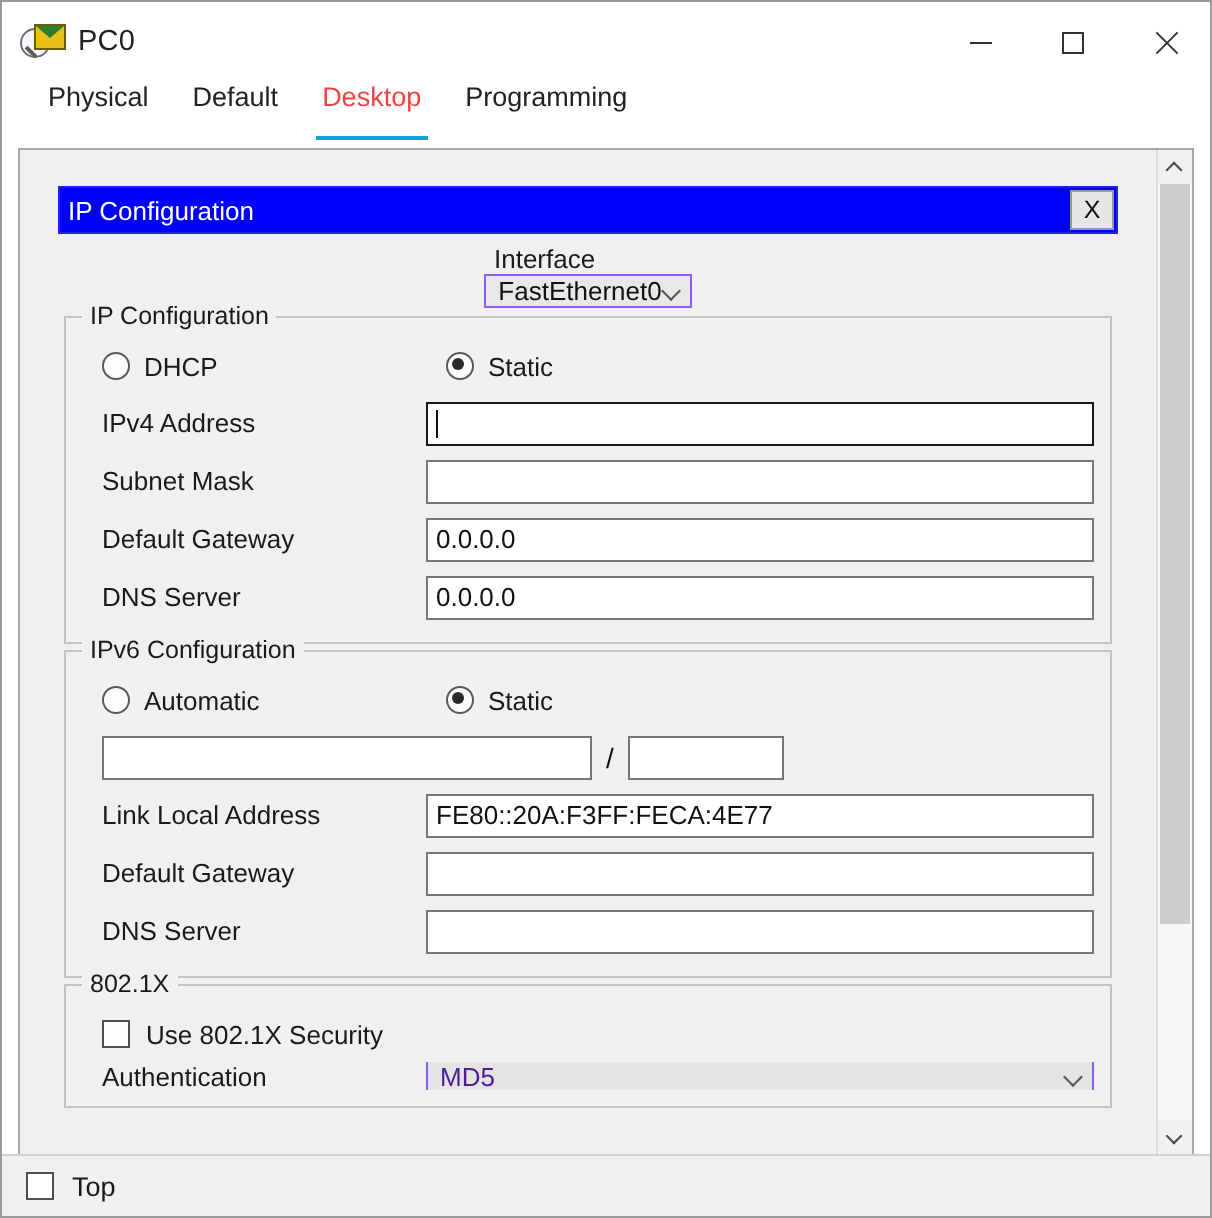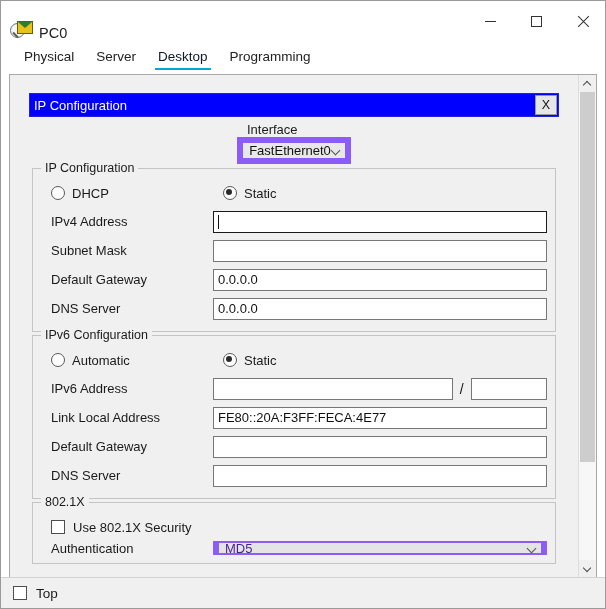--- a/index.html
+++ b/index.html
@@ -27,21 +27,21 @@
     display: flex;
     flex-direction: column;
   }
 
   
   .titlebar {
     height: 40px;
     min-height: 40px;
     background: #ffffff;
     display: flex;
-    align-items: flex-end;
+    align-items: center;
     position: relative;
   }
   .title-icon {
     width: 22px;
     height: 22px;
     margin-left: 9px;
     margin-right: 7px;
     position: relative;
     flex: 0 0 auto;
   }
@@ -120,41 +120,40 @@
   }
   .win-btn .close-glyph:before { transform: rotate(45deg); }
   .win-btn .close-glyph:after  { transform: rotate(-45deg); }
 
   
   .tabbar {
     height: 30px;
     min-height: 30px;
     background: #ffffff;
     display: flex;
-    align-items: flex-end;
     padding-left: 12px;
     position: relative;
   }
   .tabbar:after {
     content: "";
     position: absolute;
     left: 0; right: 0; bottom: 0;
     height: 1px;
     background: #ffffff;
   }
   .tab {
     padding: 0 11px 6px 11px;
     font-size: 13.5px;
     color: #222;
     cursor: default;
     position: relative;
     line-height: 16px;
   }
   .tab.active {
-    color: #0f172a;
+    color: #ef4444;
   }
   .tab.active:after {
     content: "";
     position: absolute;
     left: 8px; right: 8px;
     bottom: 0;
     height: 3px;
     background: #0aa3d8;
   }
 
@@ -224,21 +223,21 @@
   }
   .iface-label {
     width: 110px;
     padding-left: 8px;
     box-sizing: border-box;
   }
   .combo {
     flex: 1;
     height: 22px;
     background: #e8e8e8;
-    border: 6px solid #8b5cf6;
+    border: 1px solid #8b5cf6;
     box-sizing: border-box;
     display: flex;
     align-items: center;
     justify-content: space-between;
     padding: 0 5px 0 6px;
     font-size: 13px;
     color: #111;
     cursor: default;
   }
   .combo.disabled { color: #4c1d95; background: #e4e4e4; }
@@ -458,21 +457,21 @@
         <span class="max-glyph"></span>
       </div>
       <div class="win-btn">
         <span class="close-glyph"></span>
       </div>
     </div>
   </div>
 
   <div class="tabbar">
     <div class="tab">Physical</div>
-    <div class="tab">Server</div>
+    <div class="tab">Default</div>
     <div class="tab active">Desktop</div>
     <div class="tab">Programming</div>
   </div>
 
   <div class="content-area">
     <div class="panel-scroll">
       <div class="panel-inner">
 
         <div class="blue-header">
           <span class="blue-header-title">IP Configuration</span>
@@ -543,21 +542,20 @@
                 <span class="radio"></span>
                 <span class="lbl">Automatic</span>
               </span>
               <span class="radio-opt">
                 <span class="radio checked"></span>
                 <span class="lbl">Static</span>
               </span>
             </div>
 
             <div class="field-row">
-              <span class="lbl field-label">IPv6 Address</span>
               <div class="txt txt-split-a">
                 <span></span>
               </div>
               <span class="slash">/</span>
               <div class="txt txt-split-b">
                 <span></span>
               </div>
             </div>
 
             <div class="field-row">

